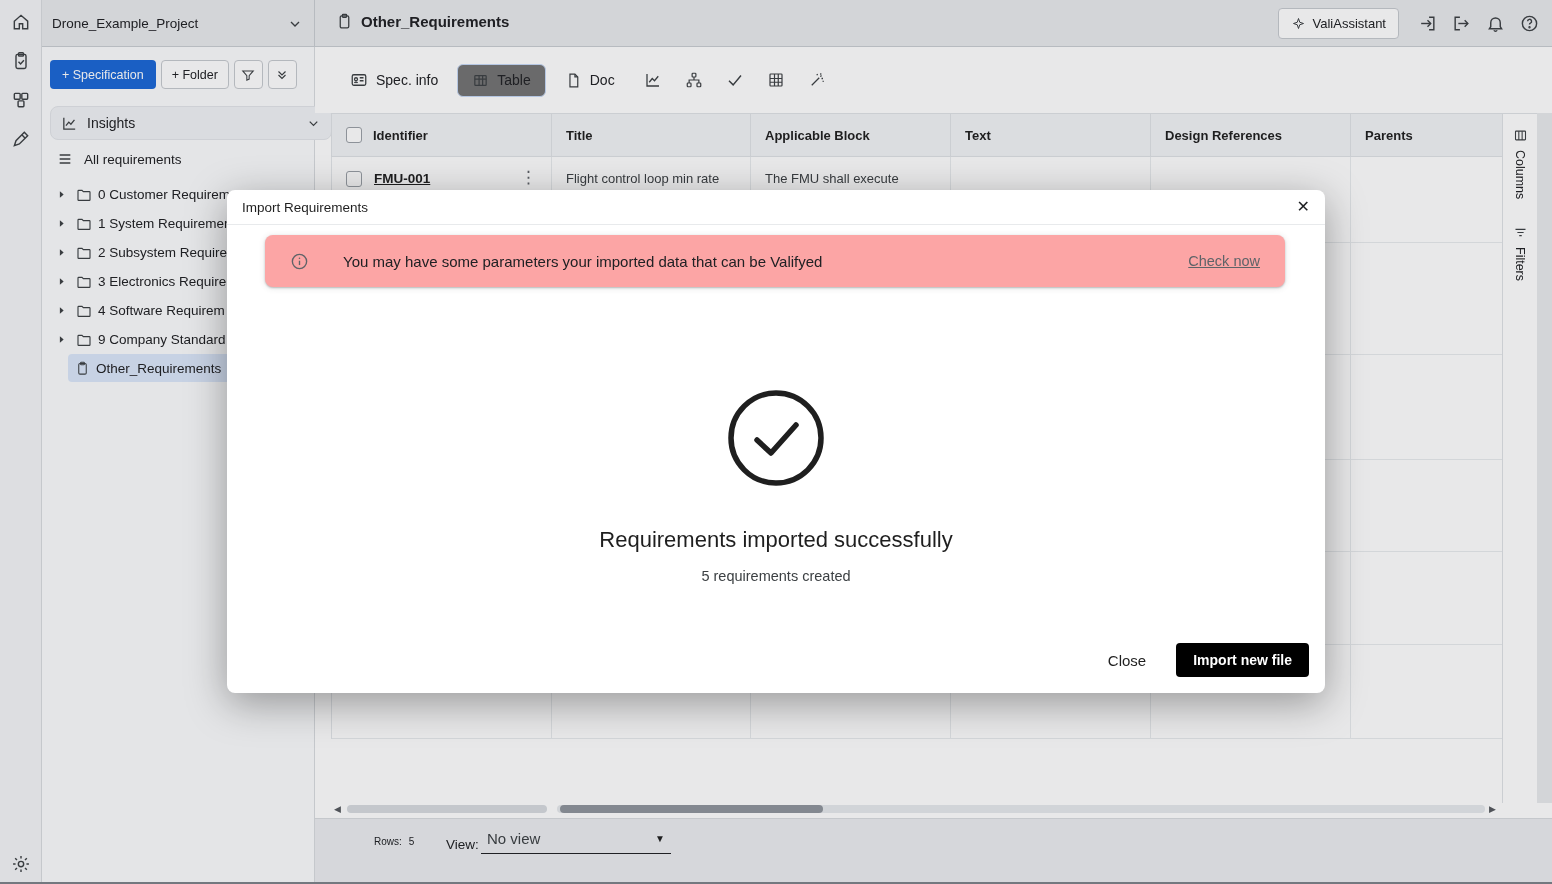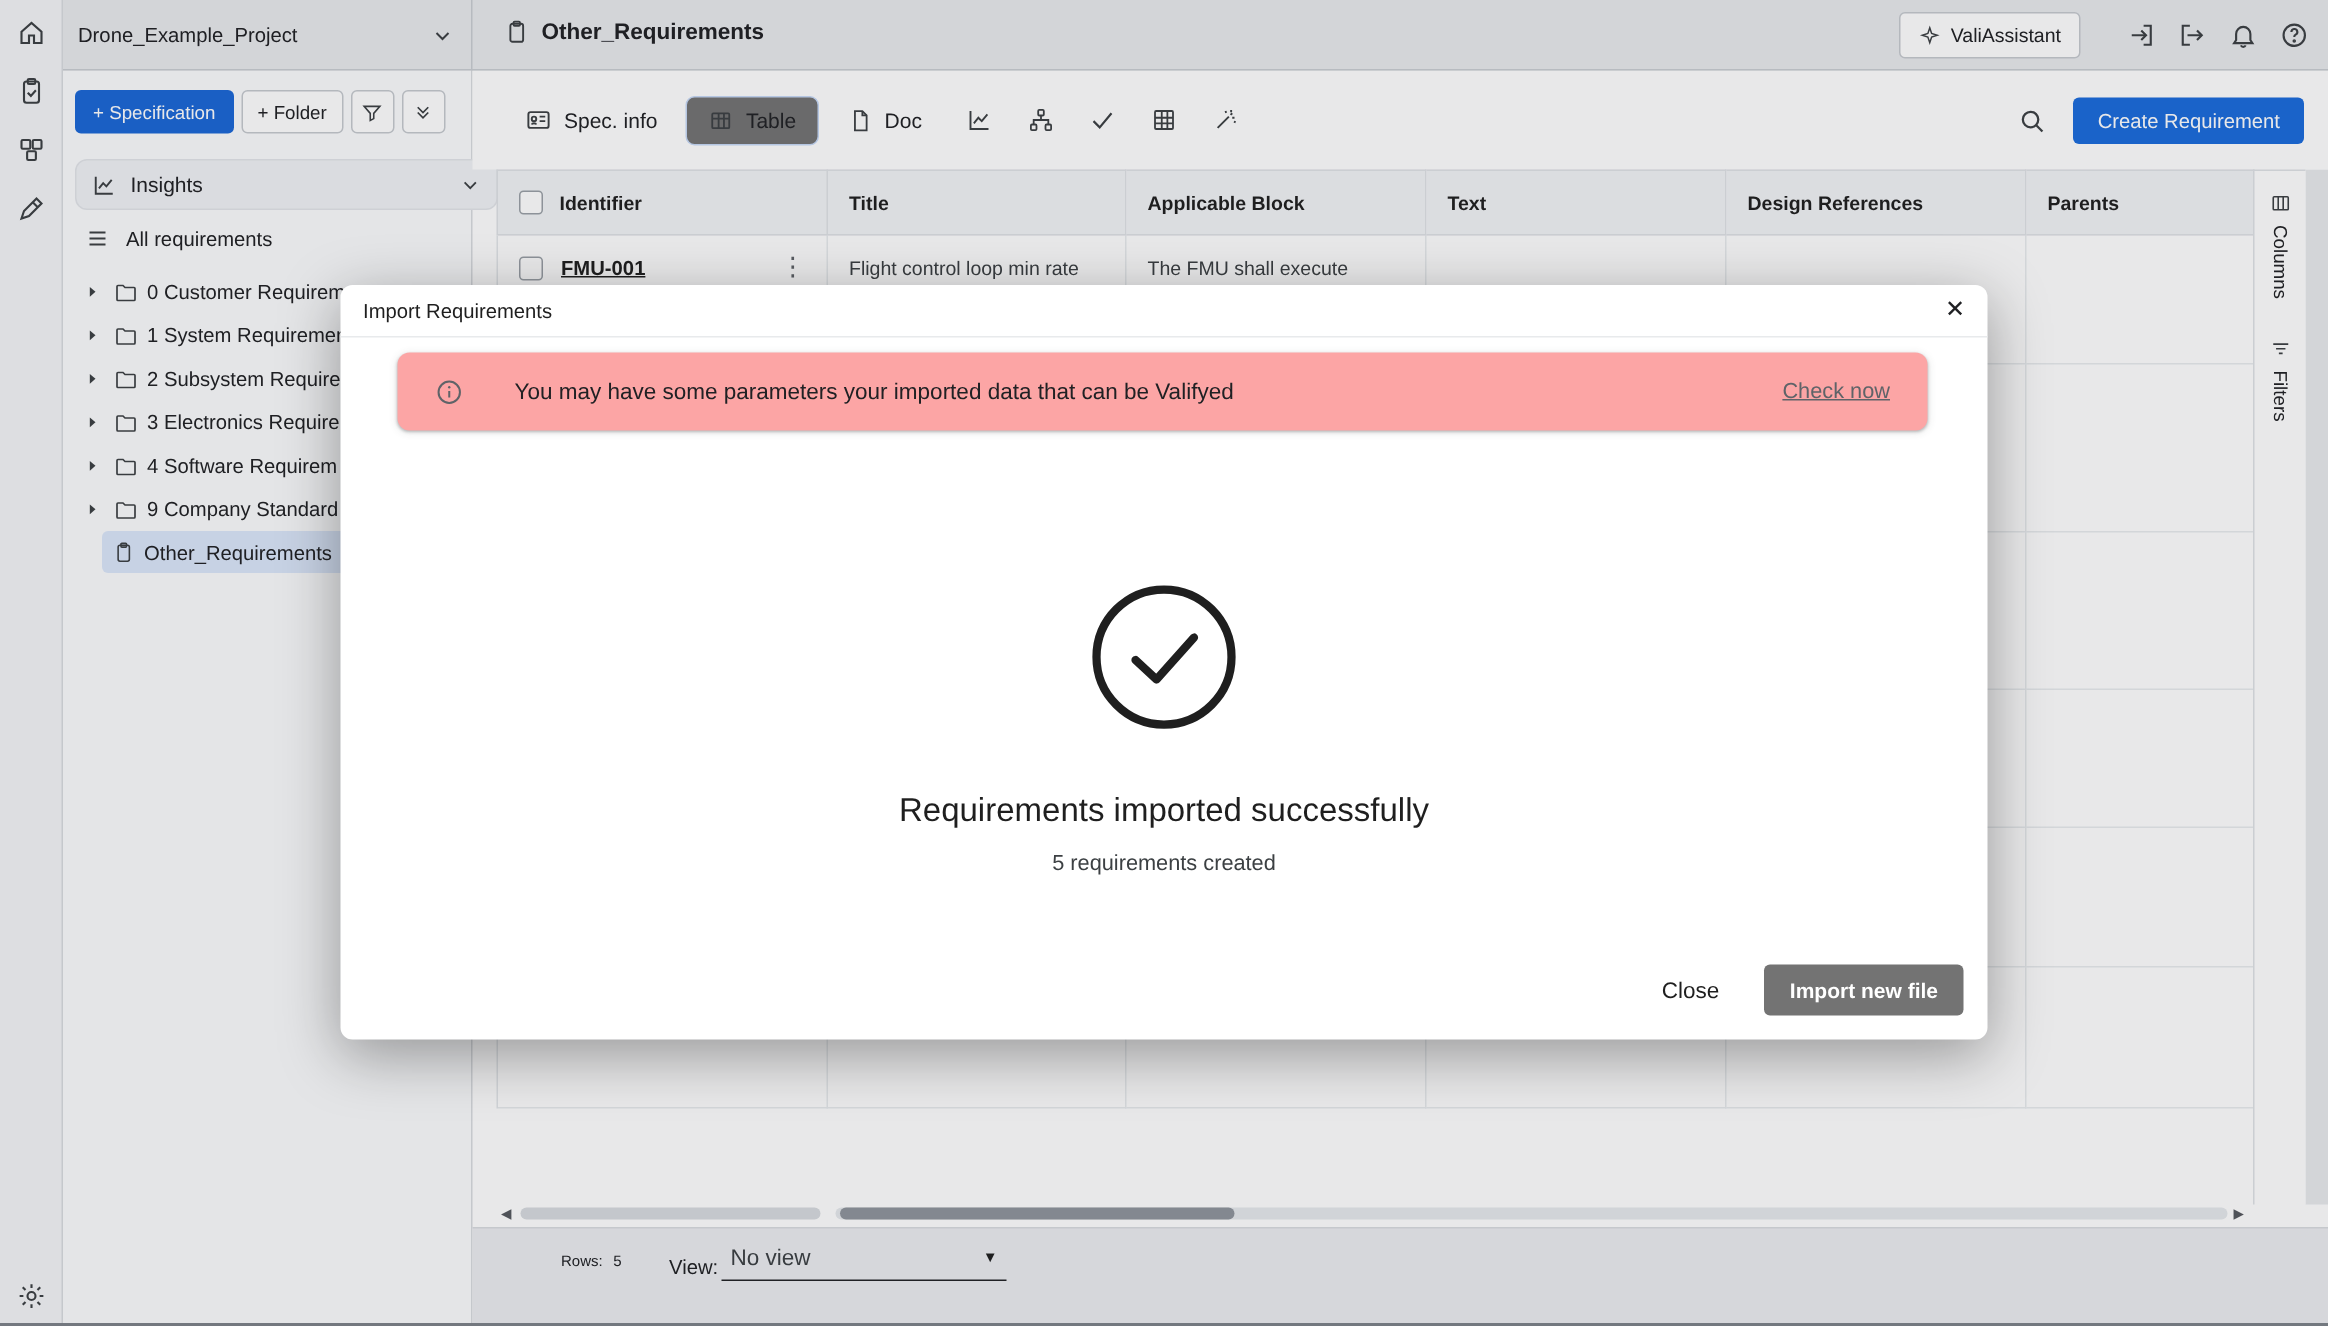--- a/index.html
+++ b/index.html
@@ -26,21 +26,21 @@
   .sb-insights{position:absolute;left:8px;top:59px;width:282px;height:34px;background:#f0f2f5;border:1px solid #e2e5e9;border-radius:8px;display:flex;align-items:center;padding:0 10px;gap:9px;font-size:14px;cursor:pointer}
   .sb-insights .chev{margin-left:auto}
   .sb-allreq{position:absolute;left:15px;top:104px;display:flex;gap:11px;align-items:center;font-size:13.5px;cursor:pointer}
   .sb-tree{position:absolute;left:0;top:133px;right:0}
   .tree-item{height:29px;display:flex;align-items:center;padding-left:13px;gap:6px;font-size:13.5px;white-space:nowrap;overflow:hidden;cursor:pointer}
   .tree-item .folder{margin-left:2px}
   .tree-item.selected{height:28px;margin-left:26px;padding-left:7px;background:#dbe7fa;border-radius:4px 0 0 4px}
 
   .main-title{position:absolute;left:336px;top:13px;display:flex;align-items:center;gap:8px;z-index:4;font-size:15px;font-weight:700}
   .top-actions{position:absolute;right:13px;top:8px;height:31px;display:flex;align-items:center;gap:15px;z-index:4}
-  .btn-vali{height:31px;border:1px solid #c6cacf;background:#fff;border-radius:4px;display:flex;align-items:center;gap:7px;padding:0 12px;font-size:13px;cursor:pointer;margin-right:16px}
+  .btn-vali{height:31px;border:1px solid #c6cacf;background:#fff;border-radius:4px;display:flex;align-items:center;gap:7px;padding:0 12px;font-size:13px;cursor:pointer;margin-right:4px}
 
   .main-bg{position:absolute;left:315px;top:47px;width:1237px;height:771px;background:#fff;z-index:1}
 
   .toolbar{position:absolute;left:315px;top:47px;right:0;height:66px;background:#fff;z-index:2}
   .tb-left{position:absolute;left:24px;top:0;height:66px;display:flex;align-items:center}
   .tb-item{display:flex;align-items:center;gap:8px;font-size:14px;padding:0 11px;height:33px;cursor:pointer}
   .tb-table{background:#737373;border:1px solid #c7daf8;border-radius:6px;padding:0 14px;margin:0 8px}
   .tb-icons{display:flex;align-items:center;gap:23px;margin-left:18px}
   .tb-icons .icon{cursor:pointer}
   .tb-right{position:absolute;right:16px;top:0;height:66px;display:flex;align-items:center;gap:18px}
@@ -83,21 +83,21 @@
   .modal-header{height:35px;border-bottom:1px solid #e8eaec;display:flex;align-items:center;padding:0 15px;font-size:13.5px;color:#1f1f1f}
   .modal-close{margin-left:auto;font-size:16px;color:#202124;cursor:pointer;line-height:1}
   .banner{position:absolute;left:38px;top:45px;right:40px;height:52px;background:#fca5a5;border-radius:8px;box-shadow:0 1px 2px rgba(60,64,67,0.3),0 1px 6px rgba(60,64,67,0.15);display:flex;align-items:center;padding:0 25px;gap:34px}
   .banner-text{font-size:15px;color:#202124}
   .banner-action{margin-left:auto;font-size:14.5px;color:#5f6368;text-decoration:underline;cursor:pointer}
   .check-wrap{position:absolute;left:0;right:0;top:198px;display:flex;justify-content:center}
   .m-title{position:absolute;left:0;right:0;top:337px;text-align:center;font-size:22px;color:#1f1f1f}
   .m-sub{position:absolute;left:0;right:0;top:378px;text-align:center;font-size:14.5px;color:#3c4043}
   .m-footer{position:absolute;right:16px;bottom:16px;display:flex;align-items:center;gap:30px}
   .btn-mclose{font-size:15px;font-weight:500;color:#1f1f1f;cursor:pointer}
-  .btn-import{height:34px;padding:0 17px;background:#737373;color:#fff;border-radius:4px;display:flex;align-items:center;font-size:14px;font-weight:700;cursor:pointer}
+  .btn-import{height:34px;padding:0 17px;background:#000000;color:#fff;border-radius:4px;display:flex;align-items:center;font-size:14px;font-weight:700;cursor:pointer}
 </style>
 </head>
 <body>
 
 <div class="app">
 
   <div class="topbar"></div>
   <div class="vline-top"></div>
 
   <div class="rail">
@@ -389,29 +389,20 @@
             </svg>
         </span>
         <span class="icon">
           <svg width="18" height="18" viewBox="0 0 24 24" fill="none" stroke="currentColor" stroke-width="1.7">
               <path d="M5 19 L15 9"></path>
               <path d="M16.5 7.5 l1.5 -1.5"></path>
               <path d="M18 10 h2 M17 3 v2 M21 14 l-1.5 -.6 M12 4 l.6 1.6"></path>
             </svg>
         </span>
       </div>
-    </div>
-    <div class="tb-right">
-      <span class="icon">
-        <svg width="19" height="19" viewBox="0 0 24 24" fill="none" stroke="currentColor" stroke-width="1.9">
-            <circle cx="11" cy="11" r="6.5"></circle>
-            <path d="M15.8 15.8 L21 21"></path>
-          </svg>
-      </span>
-      <div class="btn-create">Create Requirement</div>
     </div>
   </div>
 
   <div class="tbl">
     <div class="tr thead">
       <div class="cell">
         <span class="cb"></span>
         <span>Identifier</span>
       </div>
       <div class="cell">Title</div>

